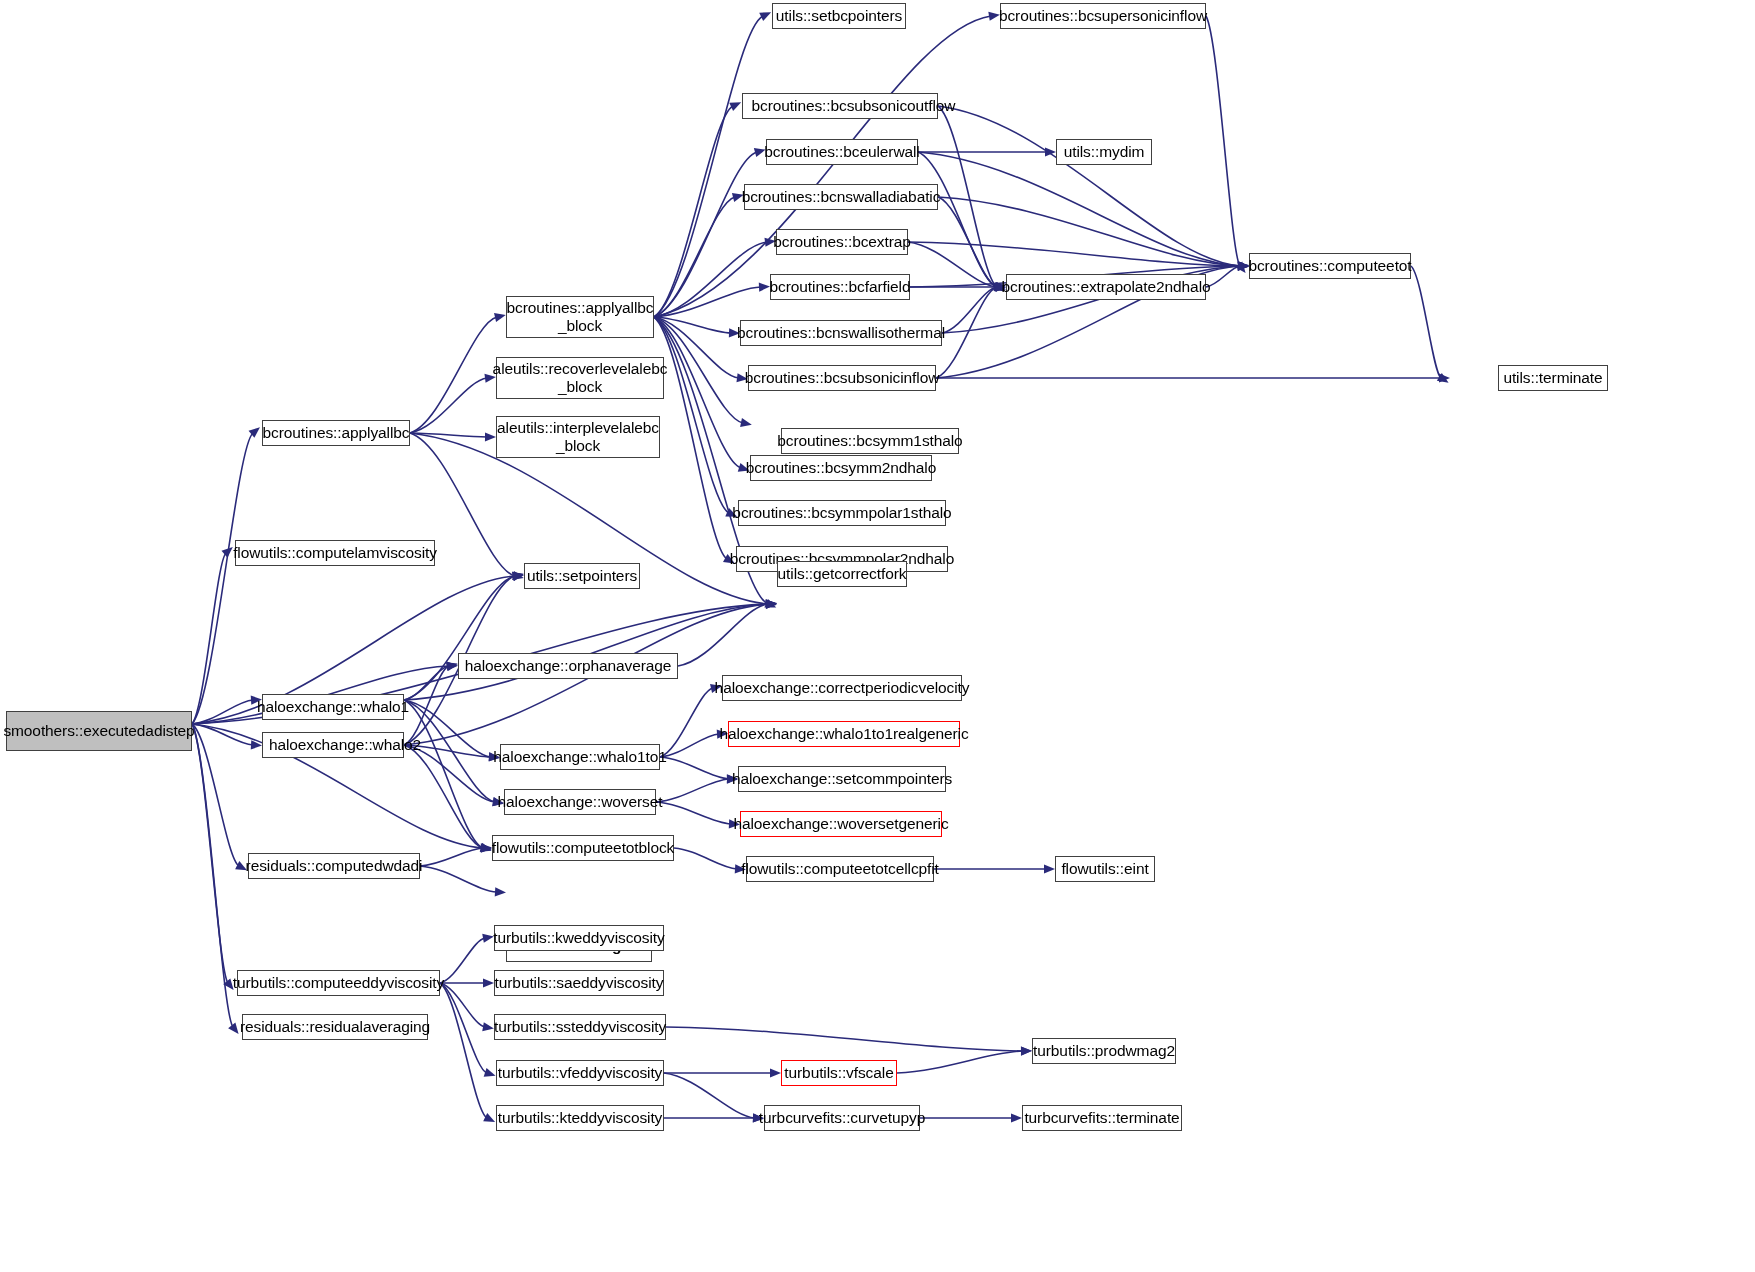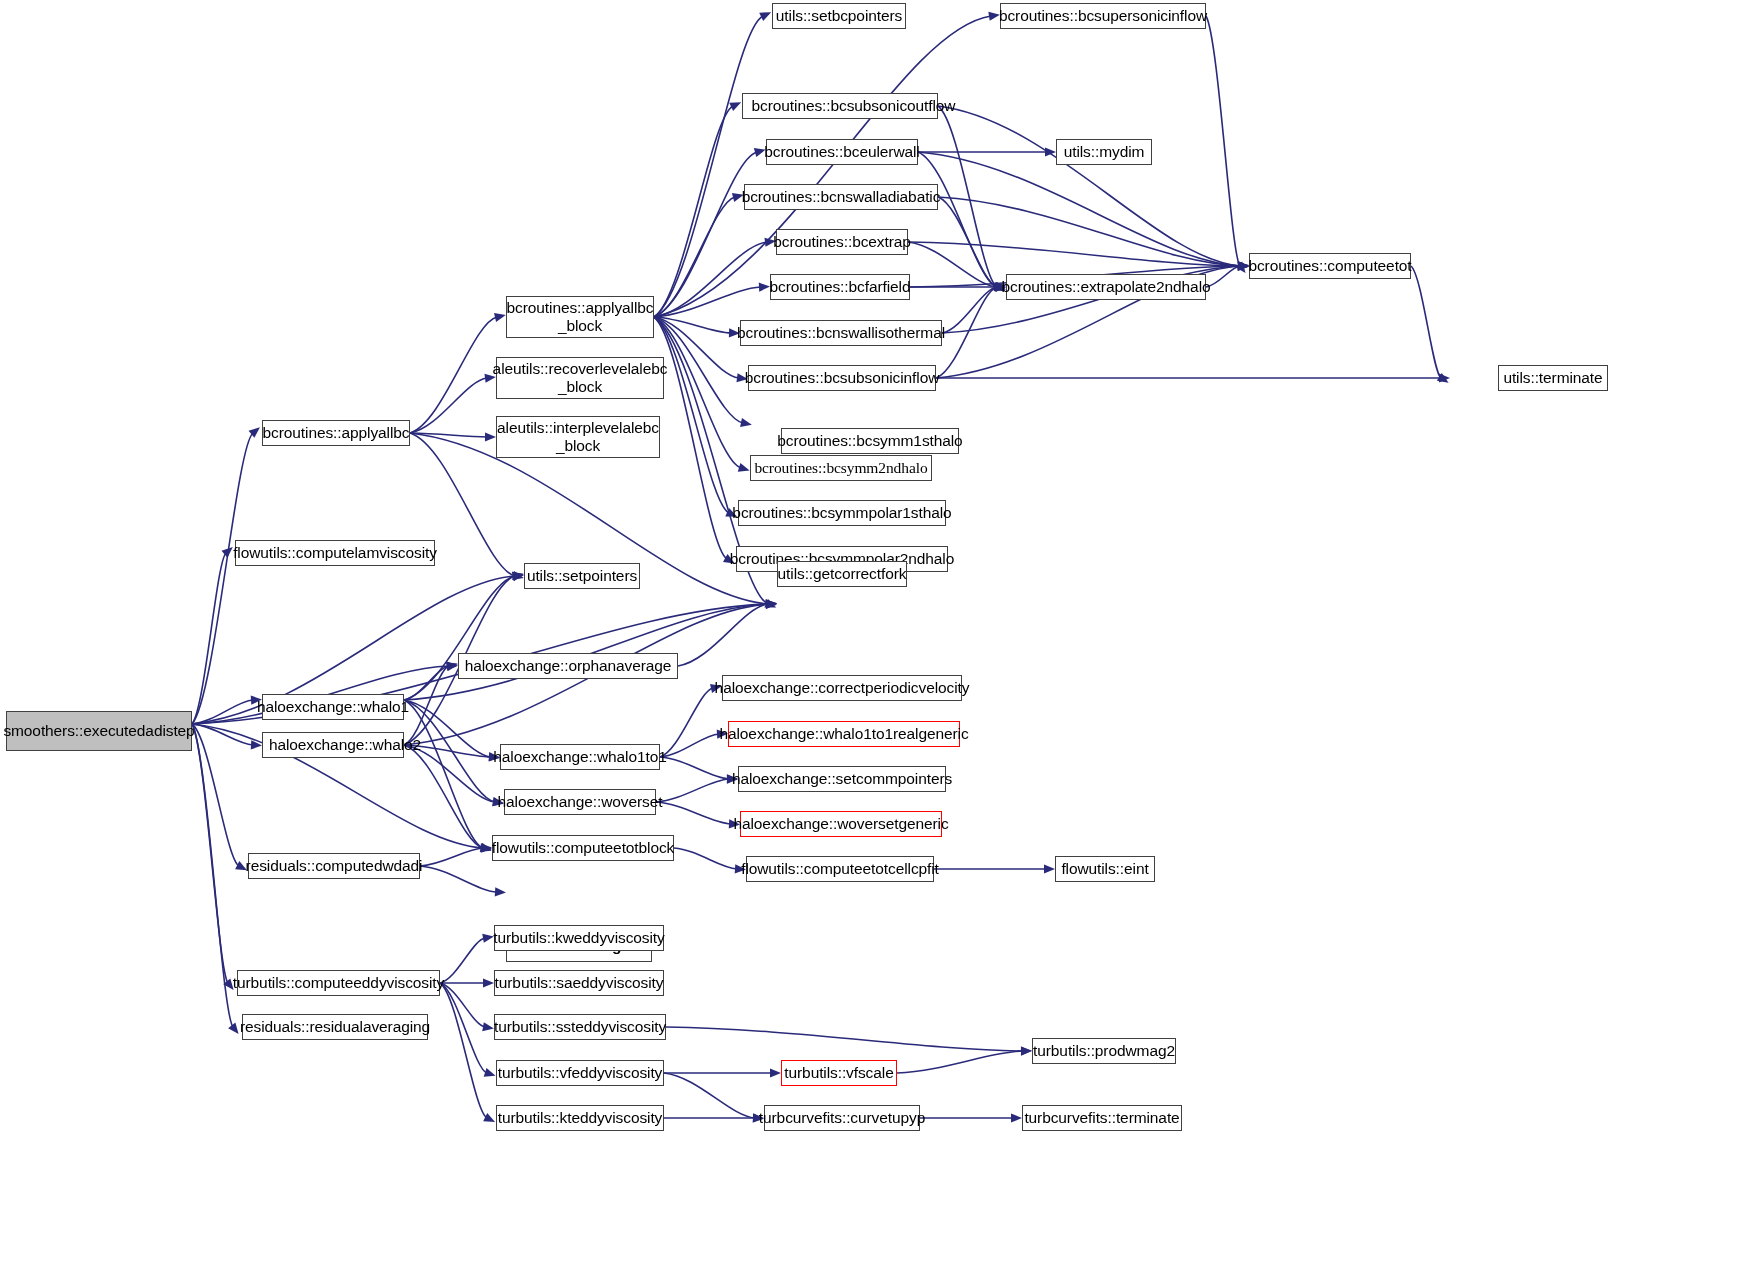--- a/index.html
+++ b/index.html
@@ -253,21 +253,21 @@
       <div class="node-box" style="left: 496px; top: 1105px; width: 168px; height: 26px;">turbutils::kteddyviscosity</div>
       <div class="node-box" style="left: 772px; top: 3px; width: 134px; height: 26px;">utils::setbcpointers</div>
       <div class="node-box" style="left: 742px; top: 93px; width: 196px; height: 26px; padding-left: 27px;">bcroutines::bcsubsonicoutflow</div>
       <div class="node-box" style="left: 766px; top: 139px; width: 152px; height: 26px;">bcroutines::bceulerwall</div>
       <div class="node-box" style="left: 744px; top: 184px; width: 194px; height: 26px;">bcroutines::bcnswalladiabatic</div>
       <div class="node-box" style="left: 776px; top: 229px; width: 132px; height: 26px;">bcroutines::bcextrap</div>
       <div class="node-box" style="left: 770px; top: 274px; width: 140px; height: 26px;">bcroutines::bcfarfield</div>
       <div class="node-box" style="left: 740px; top: 320px; width: 202px; height: 26px;">bcroutines::bcnswallisothermal</div>
       <div class="node-box" style="left: 748px; top: 365px; width: 188px; height: 26px;">bcroutines::bcsubsonicinflow</div>
       <div class="node-box" style="left: 752px; top: 428px; width: 178px; height: 26px; margin-left: 29px;">bcroutines::bcsymm1sthalo</div>
-      <div class="node-box" style="left: 750px; top: 455px; width: 182px; height: 26px; font-family: Liberation Serif, serif;">bcroutines::bcsymm2ndhalo</div>
+      <div class="node-box" style="left: 750px; top: 455px; width: 182px; height: 26px;">bcroutines::bcsymm2ndhalo</div>
       <div class="node-box" style="left: 738px; top: 500px; width: 208px; height: 26px;">bcroutines::bcsymmpolar1sthalo</div>
       <div class="node-box" style="left: 736px; top: 546px; width: 212px; height: 26px;">bcroutines::bcsymmpolar2ndhalo</div>
       <div class="node-box" style="left: 777px; top: 561px; width: 130px; height: 26px;">utils::getcorrectfork</div>
       <div class="node-box" style="left: 722px; top: 675px; width: 240px; height: 26px;">haloexchange::correctperiodicvelocity</div>
       <div class="node-box highlight" style="left: 728px; top: 721px; width: 232px; height: 26px;">haloexchange::whalo1to1realgeneric</div>
       <div class="node-box" style="left: 738px; top: 766px; width: 208px; height: 26px;">haloexchange::setcommpointers</div>
       <div class="node-box highlight" style="left: 740px; top: 811px; width: 202px; height: 26px;">haloexchange::woversetgeneric</div>
       <div class="node-box" style="left: 746px; top: 856px; width: 188px; height: 26px;">flowutils::computeetotcellcpfit</div>
       <div class="node-box" style="left: 764px; top: 1105px; width: 156px; height: 26px;">turbcurvefits::curvetupyp</div>
       <div class="node-box" style="left: 1000px; top: 3px; width: 206px; height: 26px;">bcroutines::bcsupersonicinflow</div>

